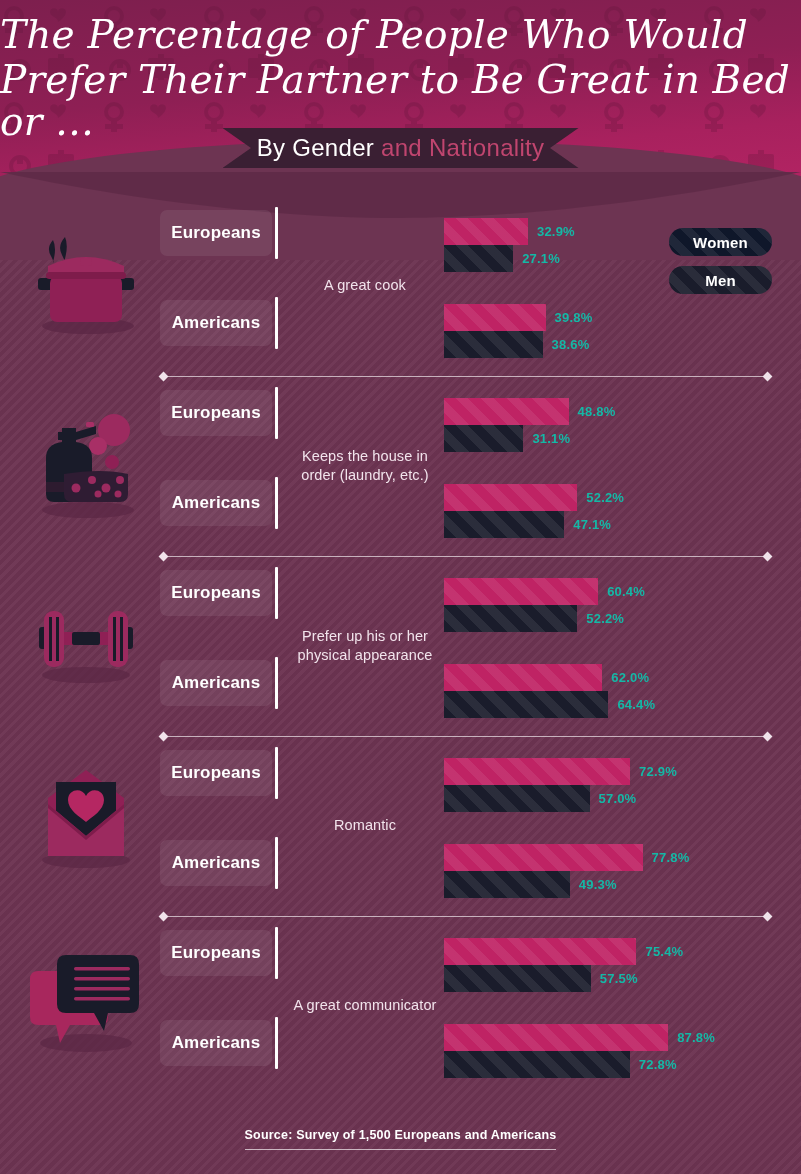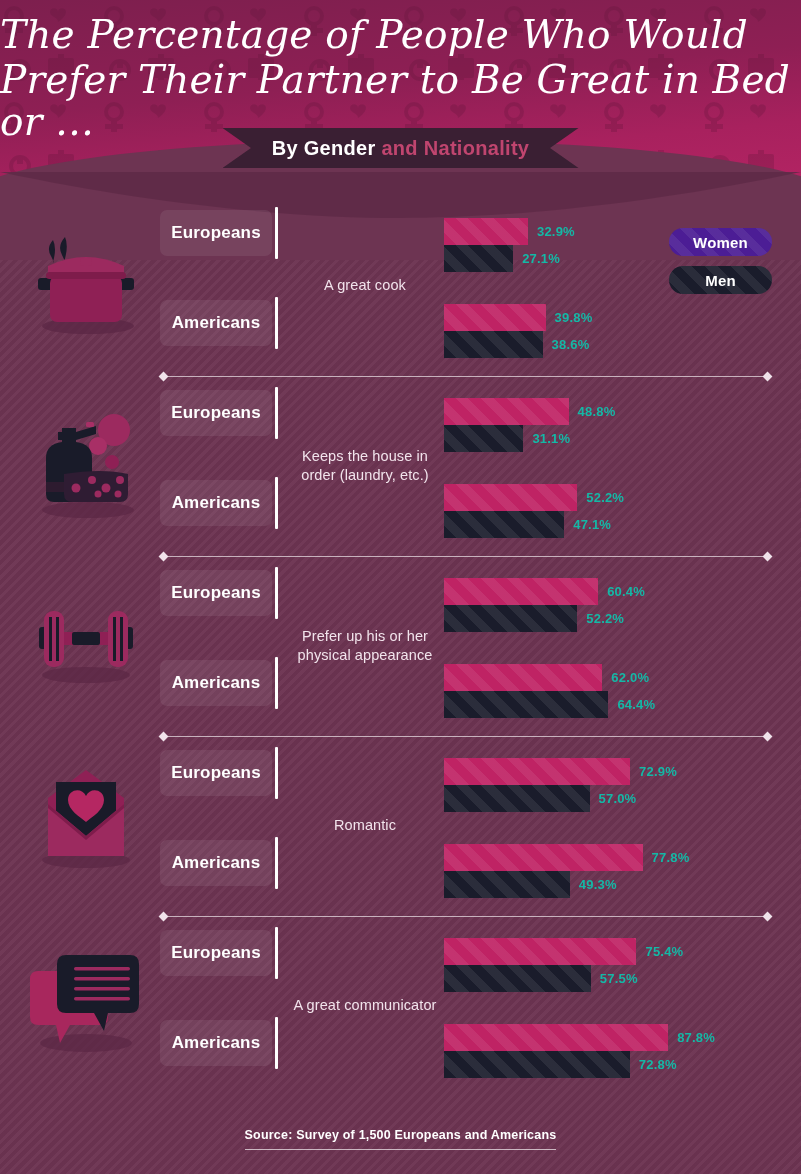--- a/index.html
+++ b/index.html
@@ -84,22 +84,22 @@
     z-index: 6;
     clip-path: polygon(0 0, 100% 0, 100% 100%, 92% 100%, 100% 50%, 92% 0,
                        100% 0, 100% 100%, 0 100%, 8% 50%);
     -webkit-clip-path: polygon(0% 0%, 100% 0%, 92% 50%, 100% 100%, 0% 100%, 8% 50%);
     clip-path: polygon(0% 0%, 100% 0%, 92% 50%, 100% 100%, 0% 100%, 8% 50%);
     display: flex;
     align-items: center;
     justify-content: center;
   }
   .ribbon-text {
-    font-size: 20px;
-    font-weight: 700;
+    font-size: 24px;
+    font-weight: 400;
     letter-spacing: 0.3px;
     white-space: nowrap;
   }
   .ribbon-text .seg-a { color: #ffffff; }
   .ribbon-text .seg-b { color: #c0456f; }
 
   
   .curve {
     position: absolute;
     left: -40px;
@@ -274,21 +274,21 @@
   .legend-chip {
     height: 28px;
     border-radius: 14px;
     display: flex;
     align-items: center;
     justify-content: center;
     position: relative;
     overflow: hidden;
     margin-bottom: 10px;
   }
-  .legend-chip.women { background: #4c1d95; }
+  .legend-chip.women { background: #0f172a; }
   .legend-chip.men { background: #1a1c2b; }
   .legend-chip::after {
     content: "";
     position: absolute;
     left: 0; top: 0; right: 0; bottom: 0;
     background: repeating-linear-gradient(45deg,
       rgba(255,255,255,0.00) 0px,
       rgba(255,255,255,0.00) 9px,
       rgba(255,255,255,0.07) 9px,
       rgba(255,255,255,0.07) 18px);

